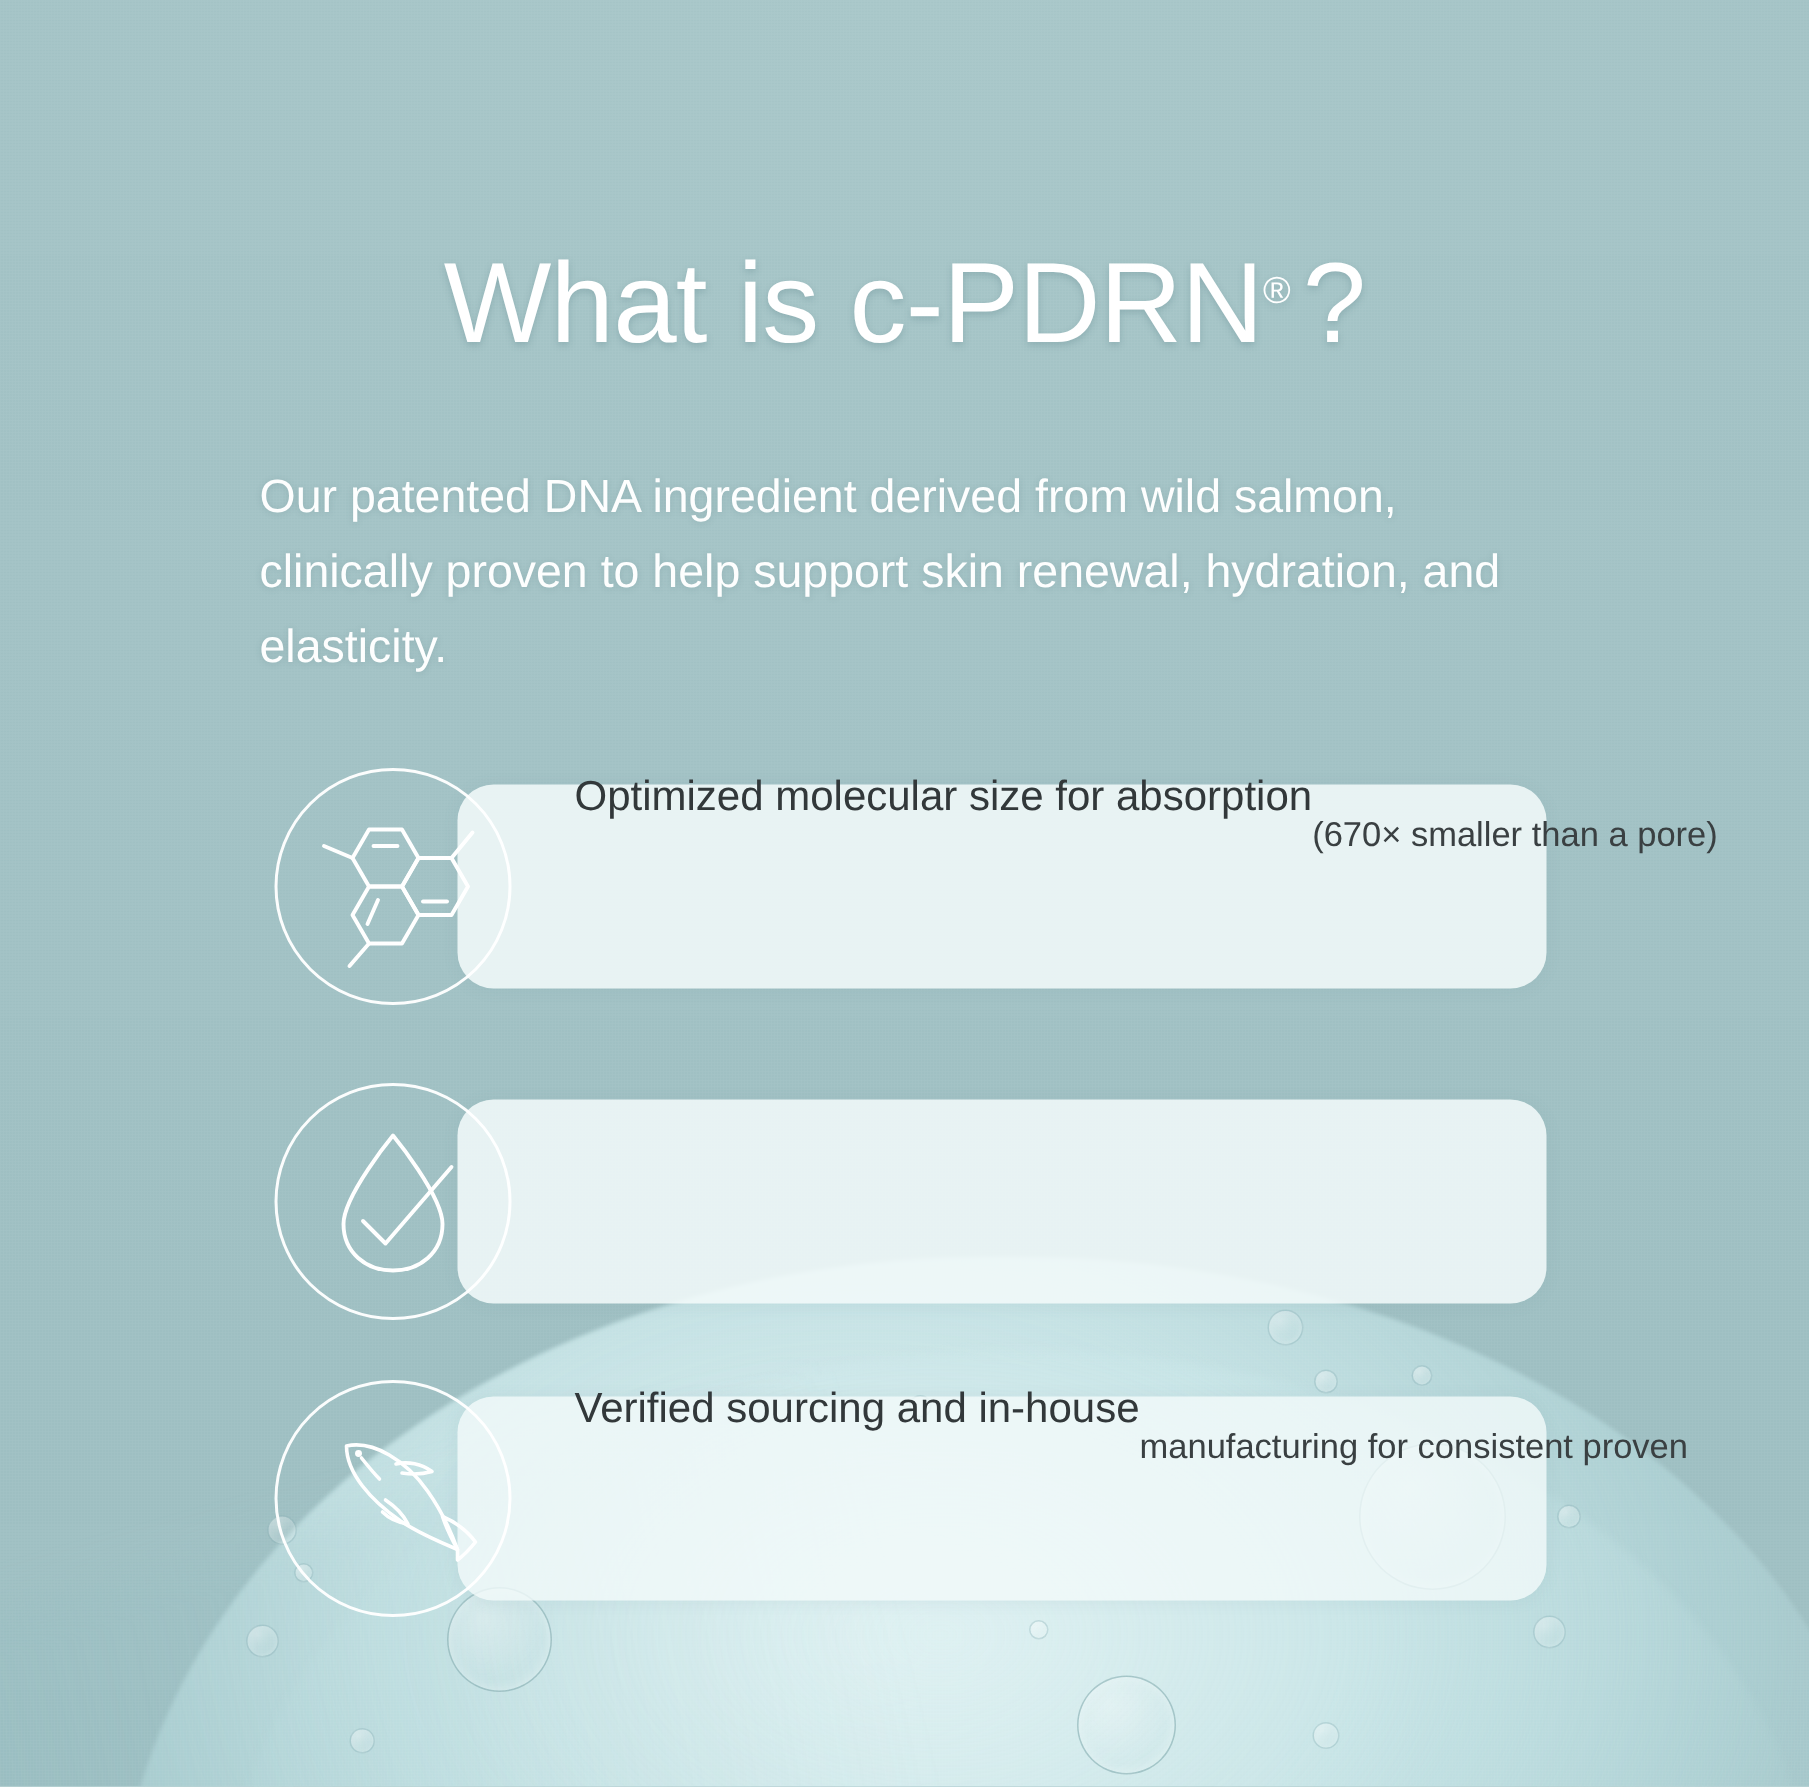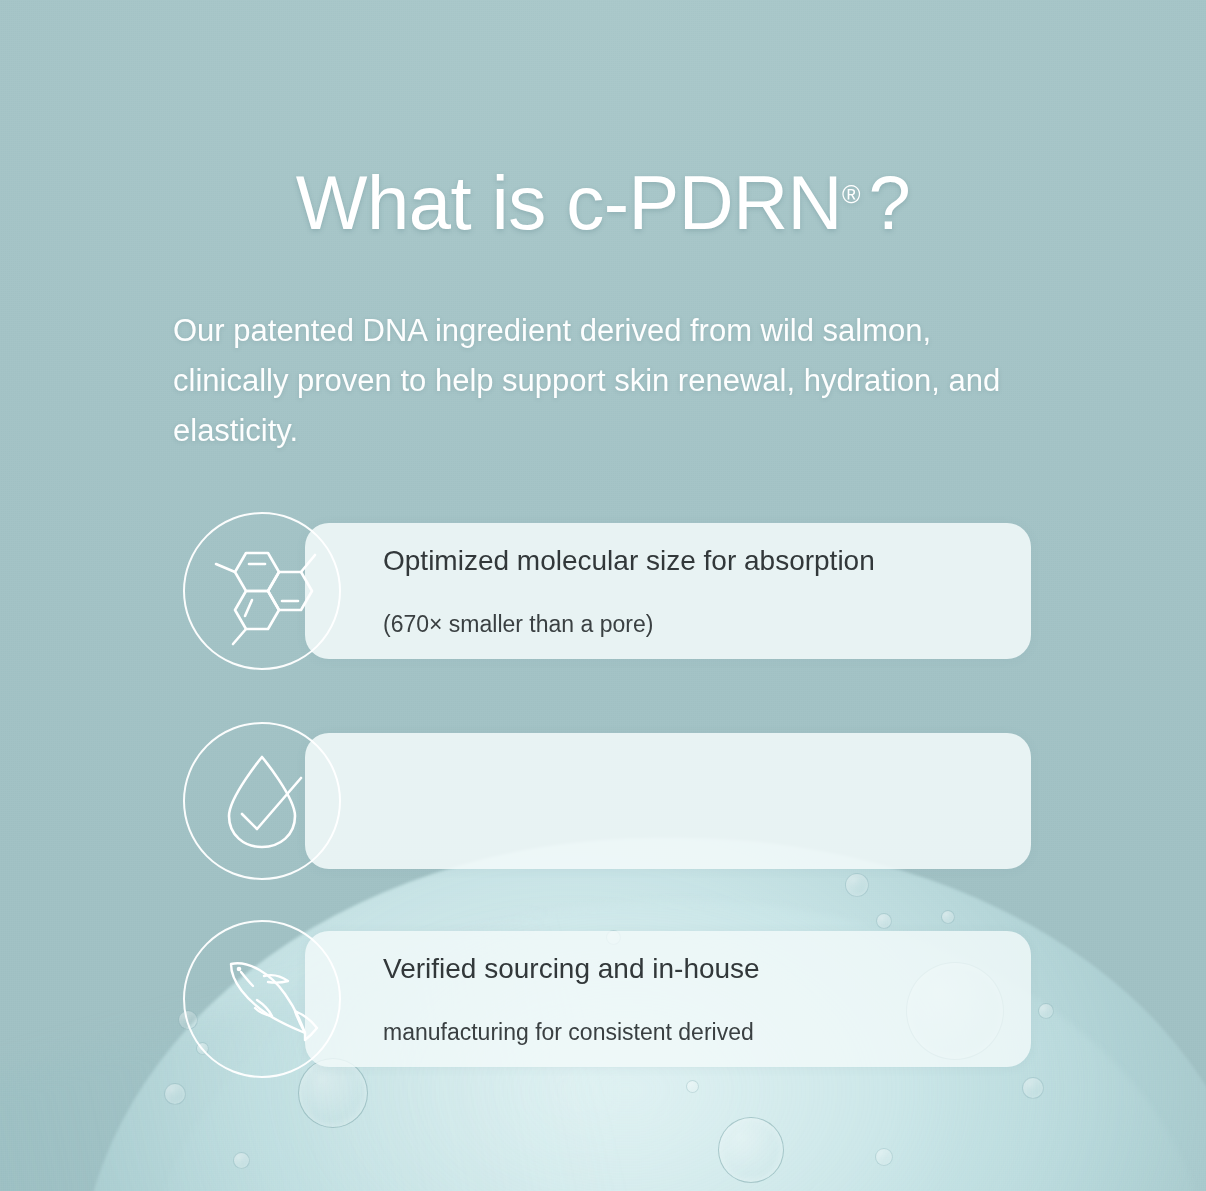--- a/index.html
+++ b/index.html
@@ -160,21 +160,20 @@
     transform: translate(-50%, -50%);
     display: block;
   }
 
   .pill-text {
     position: absolute;
     left: 200px;
     top: 0;
     height: 158px;
     display: flex;
-    flex-direction: column;
     justify-content: center;
     color: #353b3d;
   }
   .line-main {
     font-size: 28px;
     font-weight: 400;
     line-height: 38px;
     color: #32383a;
     white-space: nowrap;
   }
@@ -278,18 +277,18 @@
 
           <path d="M56 62 C62 66 68 72 71 78 C64 77 58 74 54 70"></path>
 
           <path d="M40 34 C44 39 48 44 52 48"></path>
 
           <circle cx="38" cy="31" r="2.3" fill="#ffffff" stroke="none"></circle>
         </svg>
       </div>
       <div class="pill-text">
         <div class="line-main">Verified sourcing and in-house</div>
-        <div class="line-sub">manufacturing for consistent derived</div>
+        <div class="line-sub">manufacturing for consistent proven</div>
       </div>
     </div>
 
   </div>
 </div>
 
 </body></html>

